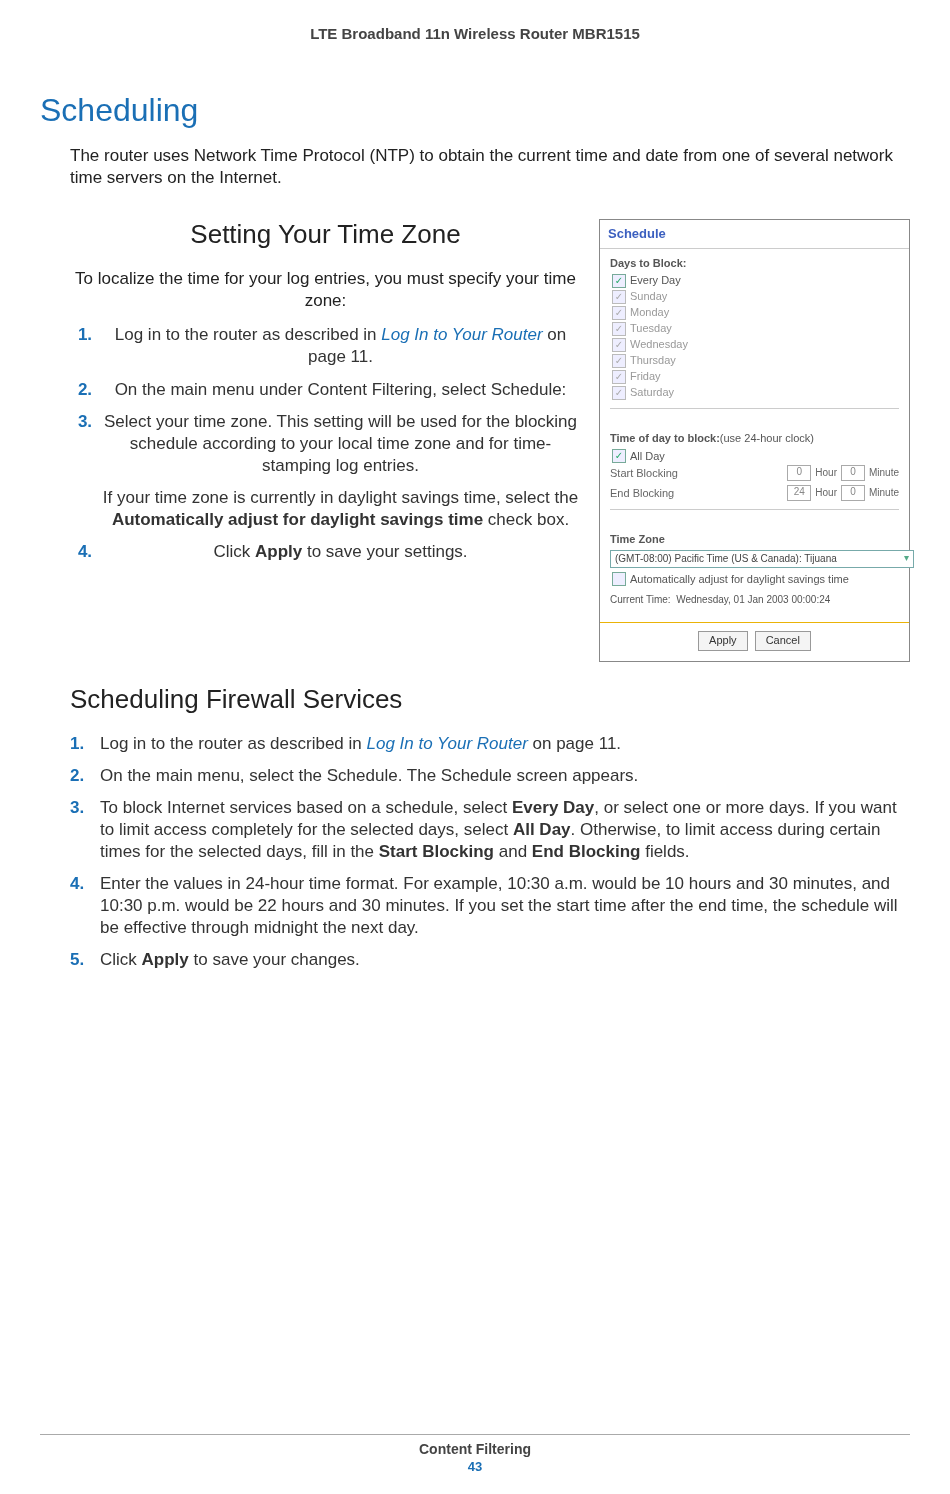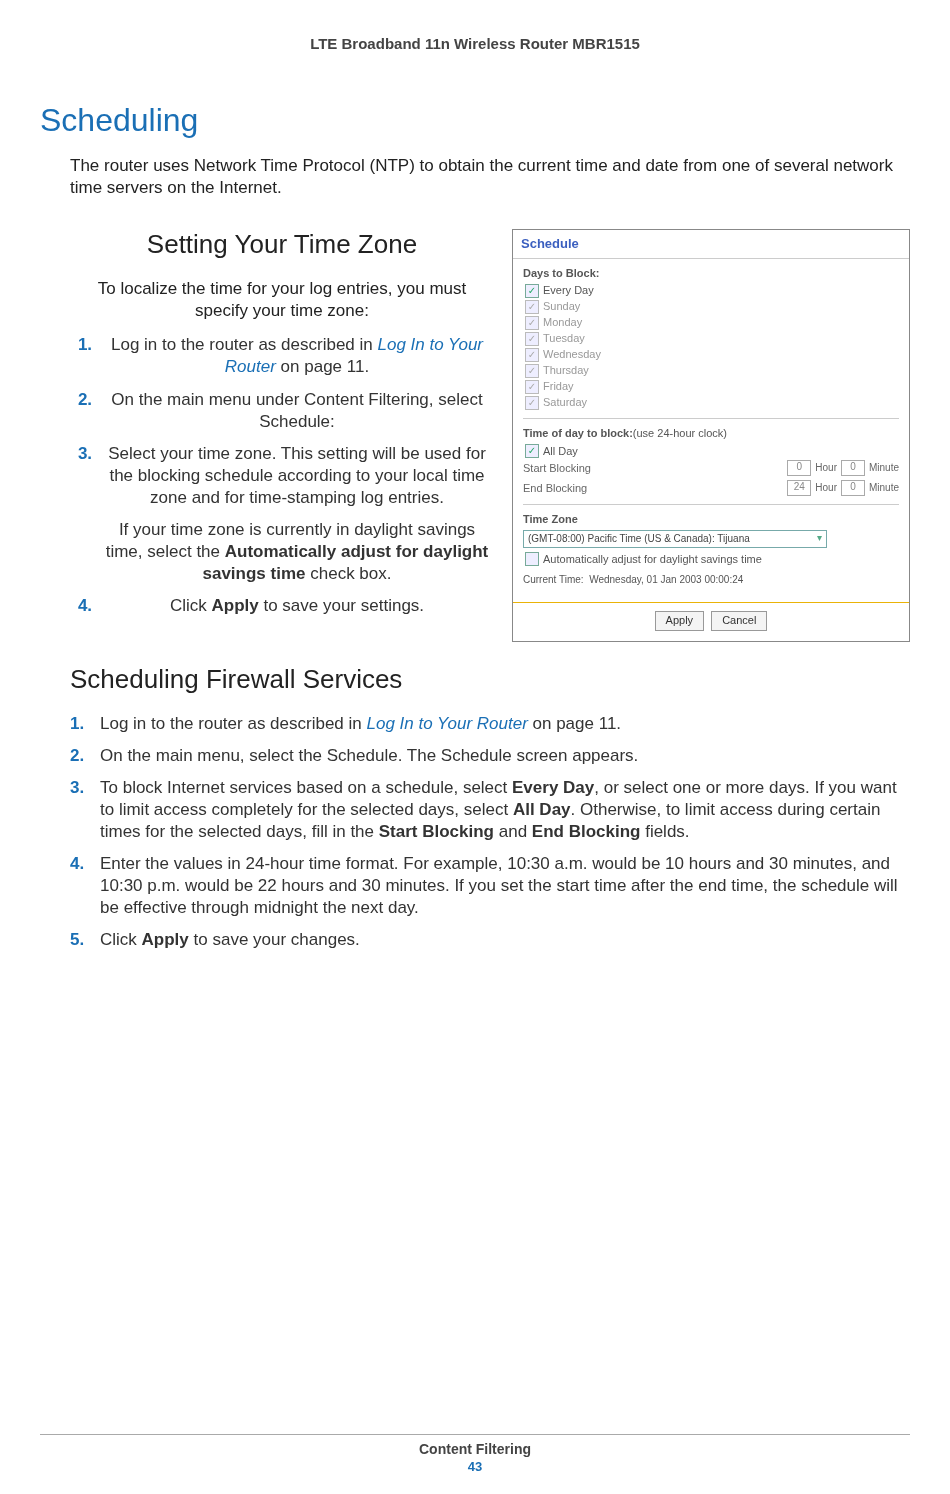--- a/index.html
+++ b/index.html
@@ -15,42 +15,42 @@
   }
   .page {
     padding: 20px 40px 0 40px;
   }
   .doc-header {
     text-align: center;
     font-weight: bold;
     font-size: 15px;
     color: #444;
     margin-bottom: 50px;
-    margin-top: 15px;
+    margin-top: 5px;
   }
   h1.main-heading {
     color: #1a6fb5;
     font-size: 32px;
     font-weight: normal;
     margin: 0 0 16px 0;
     font-family: "Trebuchet MS", Arial, sans-serif;
   }
   .intro-para {
     font-size: 17px;
     color: #222;
     margin: 0 0 30px 30px;
     line-height: 1.3;
   }
   .two-col {
     display: flex;
     gap: 18px;
     margin-left: 30px;
   }
   .left-col { flex: 1; text-align: center; }
-  .right-col { width: 398px; flex-shrink: 0; }
+  .right-col { width: 311px; flex-shrink: 0; }
   h2.sub-heading {
     font-family: "Trebuchet MS", Arial, sans-serif;
     font-size: 26px;
     font-weight: normal;
     color: #222;
     margin: 0 0 18px 0;
   }
   .body-para {
     font-size: 17px;
     color: #222;
@@ -97,21 +97,21 @@
   .shot-body { padding: 8px 10px 6px 10px; }
   .shot-label { font-weight: bold; font-size: 11px; margin-bottom: 4px; }
   .chk-row { display:flex; align-items:center; gap:4px; margin-bottom:2px; padding-left:2px;}
   .chk {
     width:12px; height:12px; border:1px solid #7a9; background:#eef;
     display:inline-flex; align-items:center; justify-content:center;
     font-size:10px; color:#2a6; line-height:1;
   }
   .chk.dim { color:#aaa; border-color:#bbb; }
   .chk-label.dim { color:#999; }
-  .panel-sec { border-top:1px solid #ccc; margin-top:8px; padding-top:8px; }
+  .panel-sec { border-top:1px solid #ccc; margin-top:8px; padding-top:23px; }
   .time-row { display:flex; align-items:center; margin-bottom:4px; gap:4px;}
   .time-row .lbl { width:100px; color:#666; }
   .mini-input { width:22px; height:14px; border:1px solid #aaa; text-align:center; font-size:10px; color:#888;}
   .unit { color:#666; font-size:10px;}
   .tz-select {
     border:1px solid #7aa; background:#fff; padding:2px 18px 2px 4px;
     width: 280px; font-size:10px; color:#444; position:relative; display:inline-block;
   }
   .tz-select::after { content:"▾"; position:absolute; right:4px; top:1px; color:#5a8; font-size:10px;}
   .cur-time { text-align:left; font-size:10px; color:#555; margin-top:8px;}

